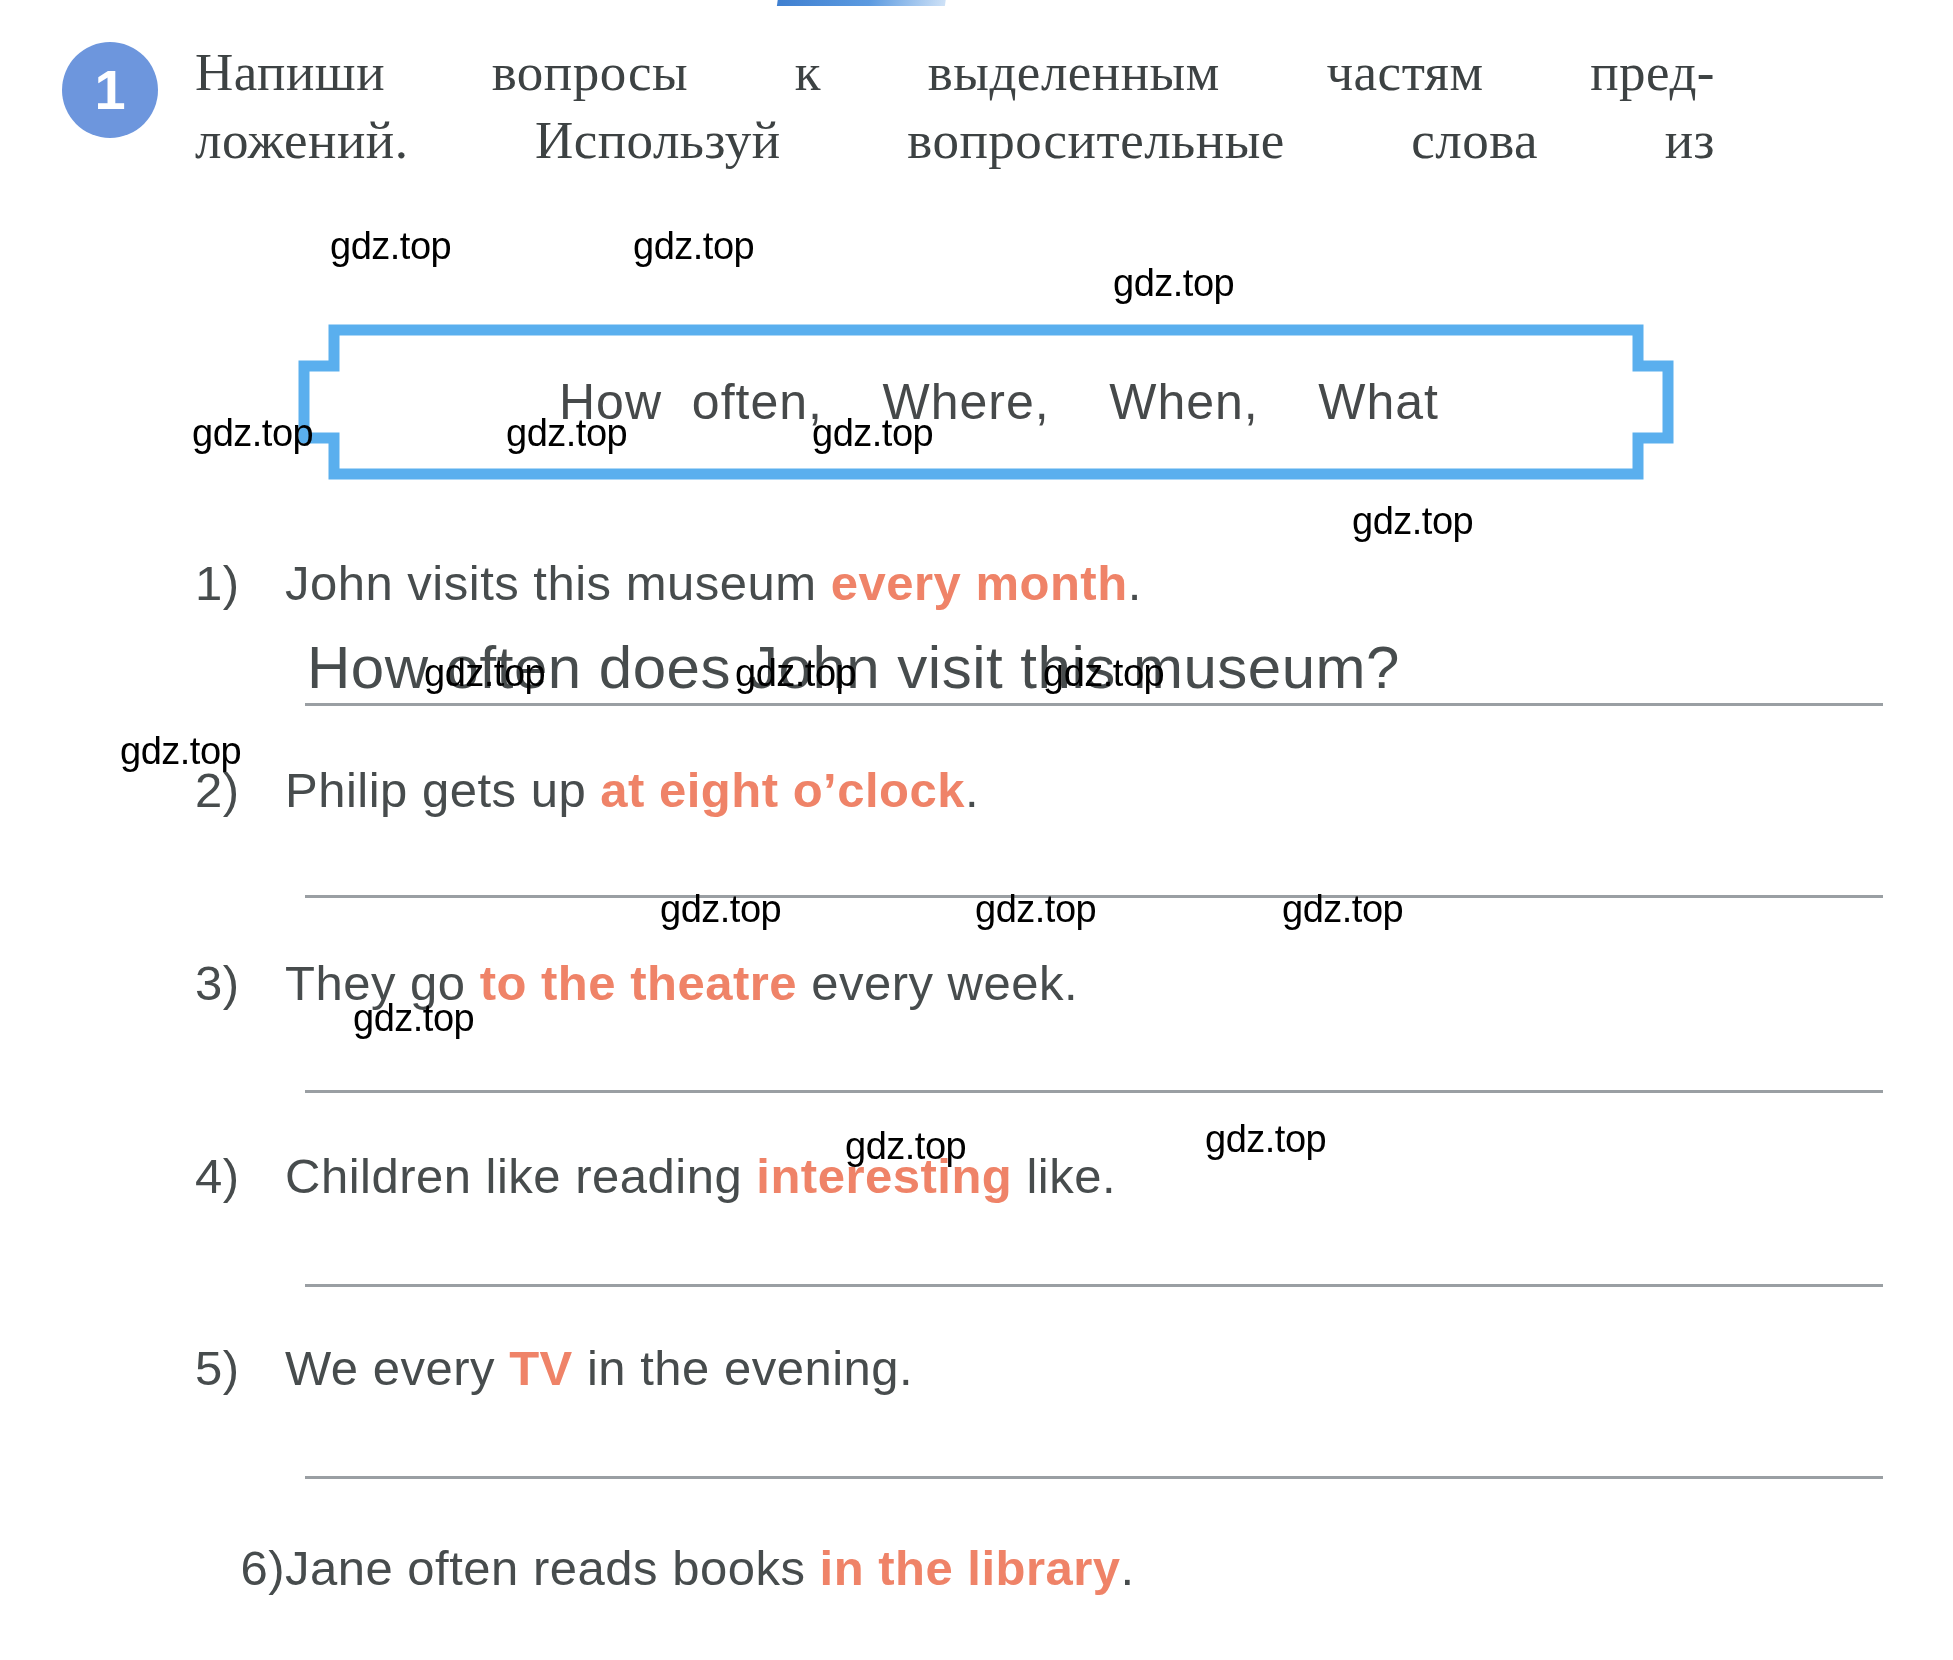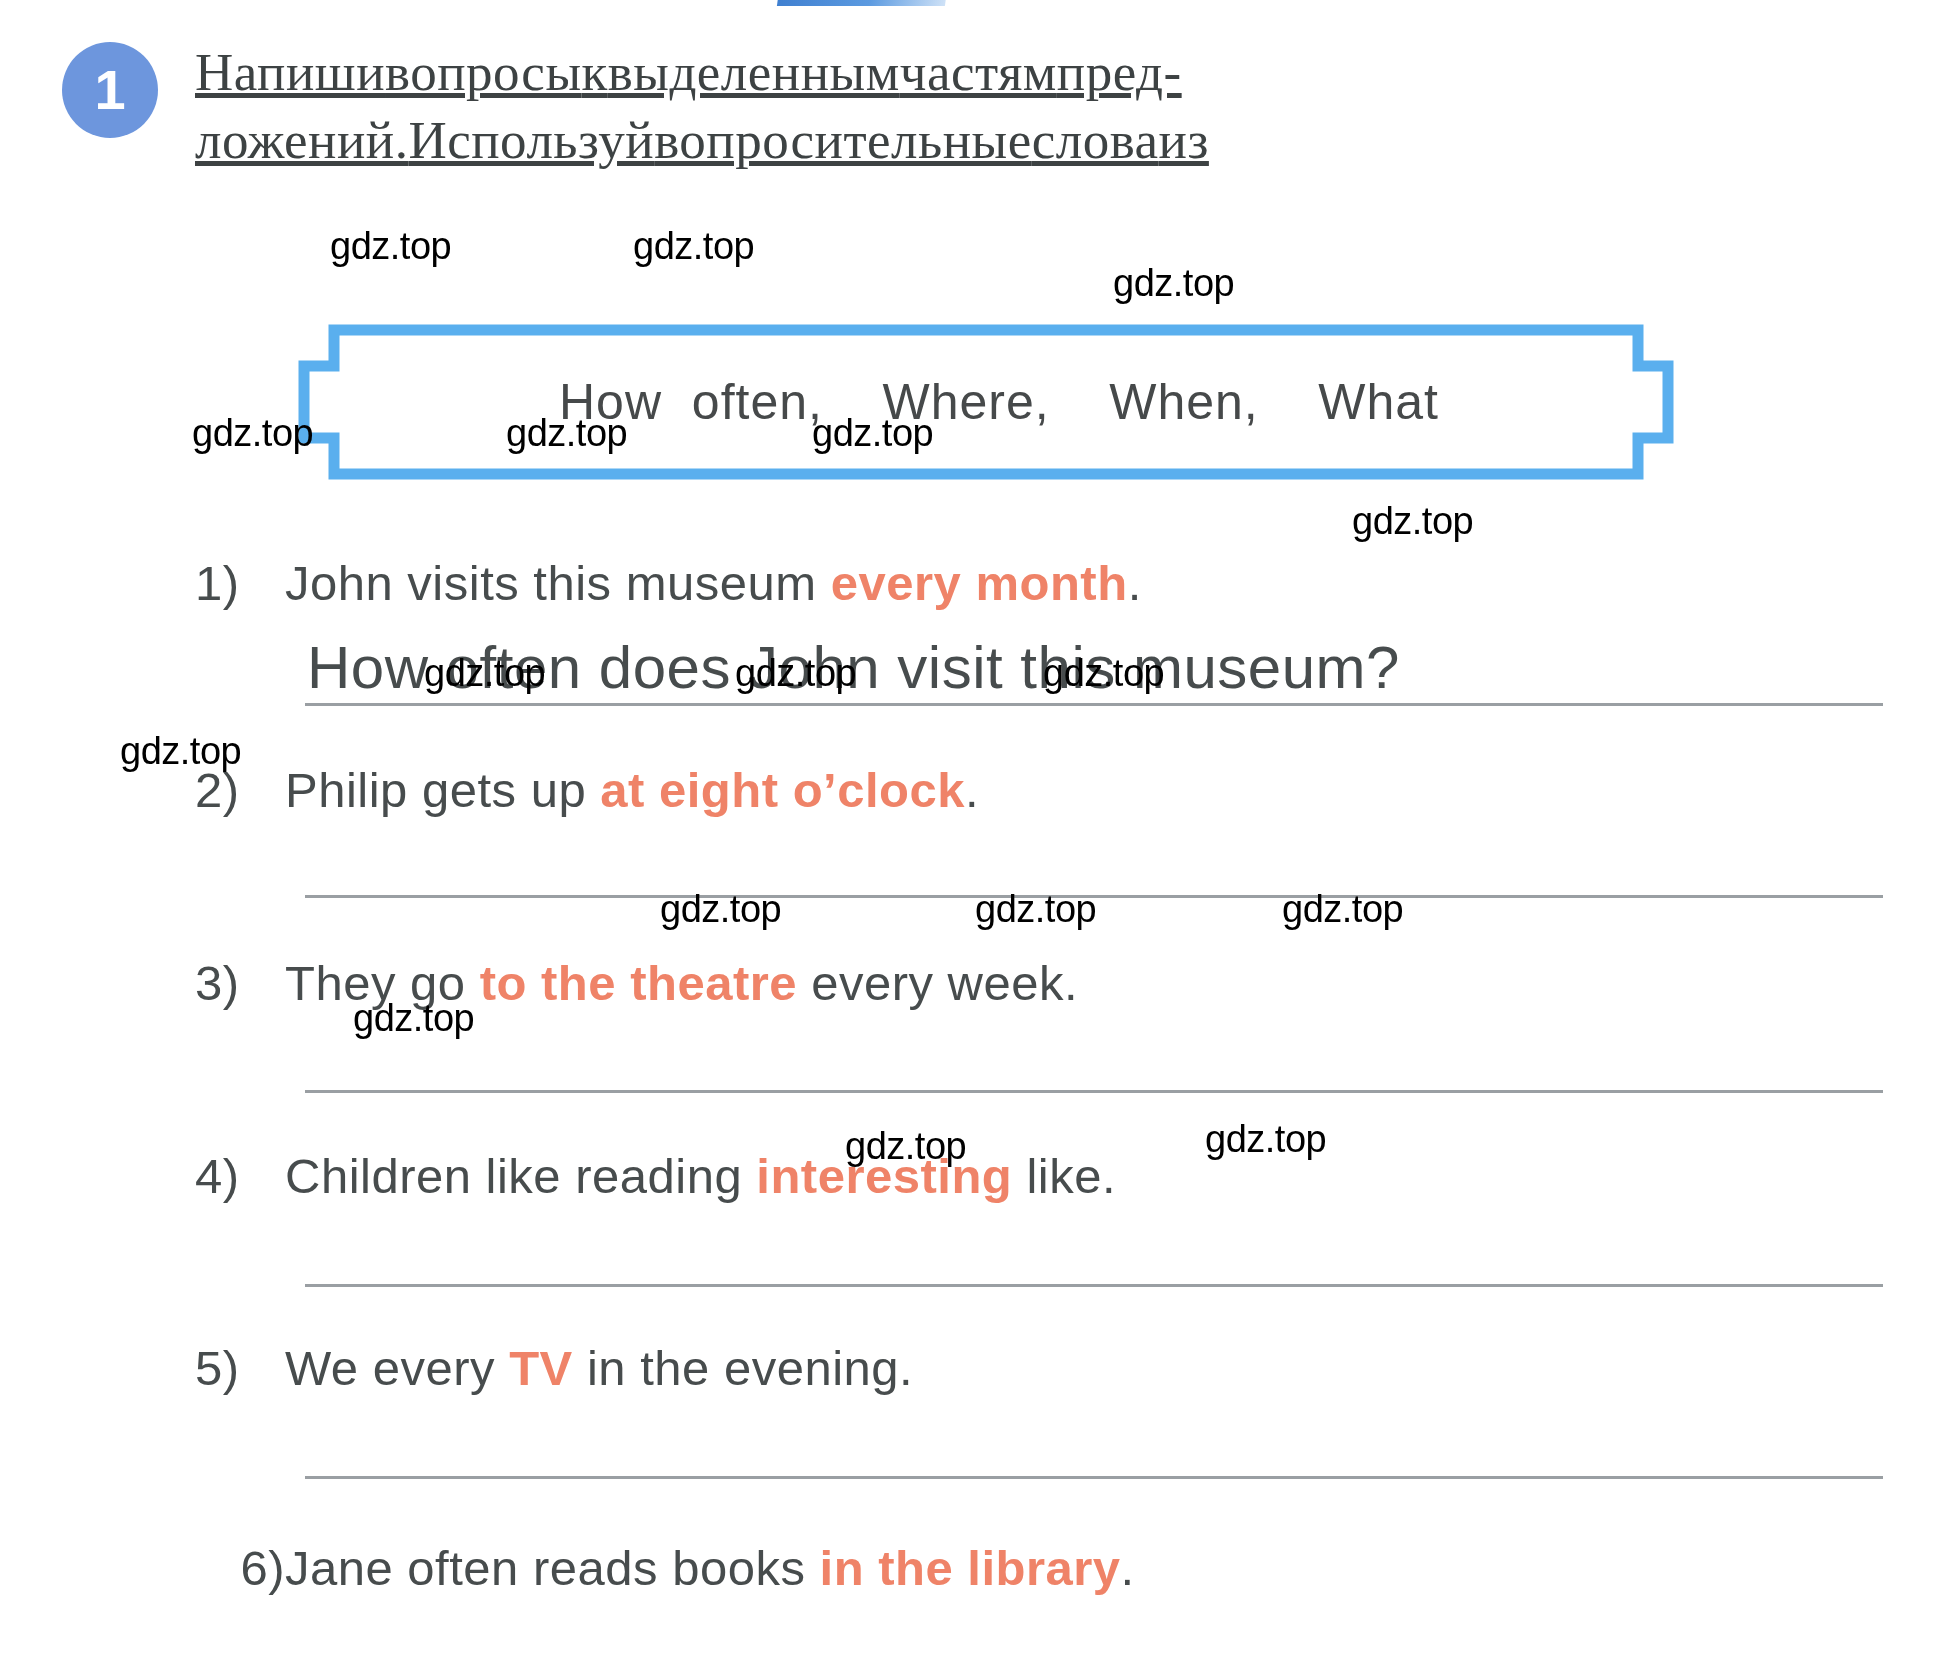--- a/index.html
+++ b/index.html
@@ -58,21 +58,21 @@
     text-align: justify;
     text-justify: inter-word;
     letter-spacing: 0.5px;
   }
   .instruction .line {
     display: block;
     white-space: nowrap;
   }
   .instruction .line.j {
     display: flex;
-    text-decoration: underline;
+    justify-content: space-between;
   }
 
   
   .wordbox-wrap {
     position: absolute;
     left: 296px;
     top: 322px;
     width: 1380px;
     height: 160px;
   }

